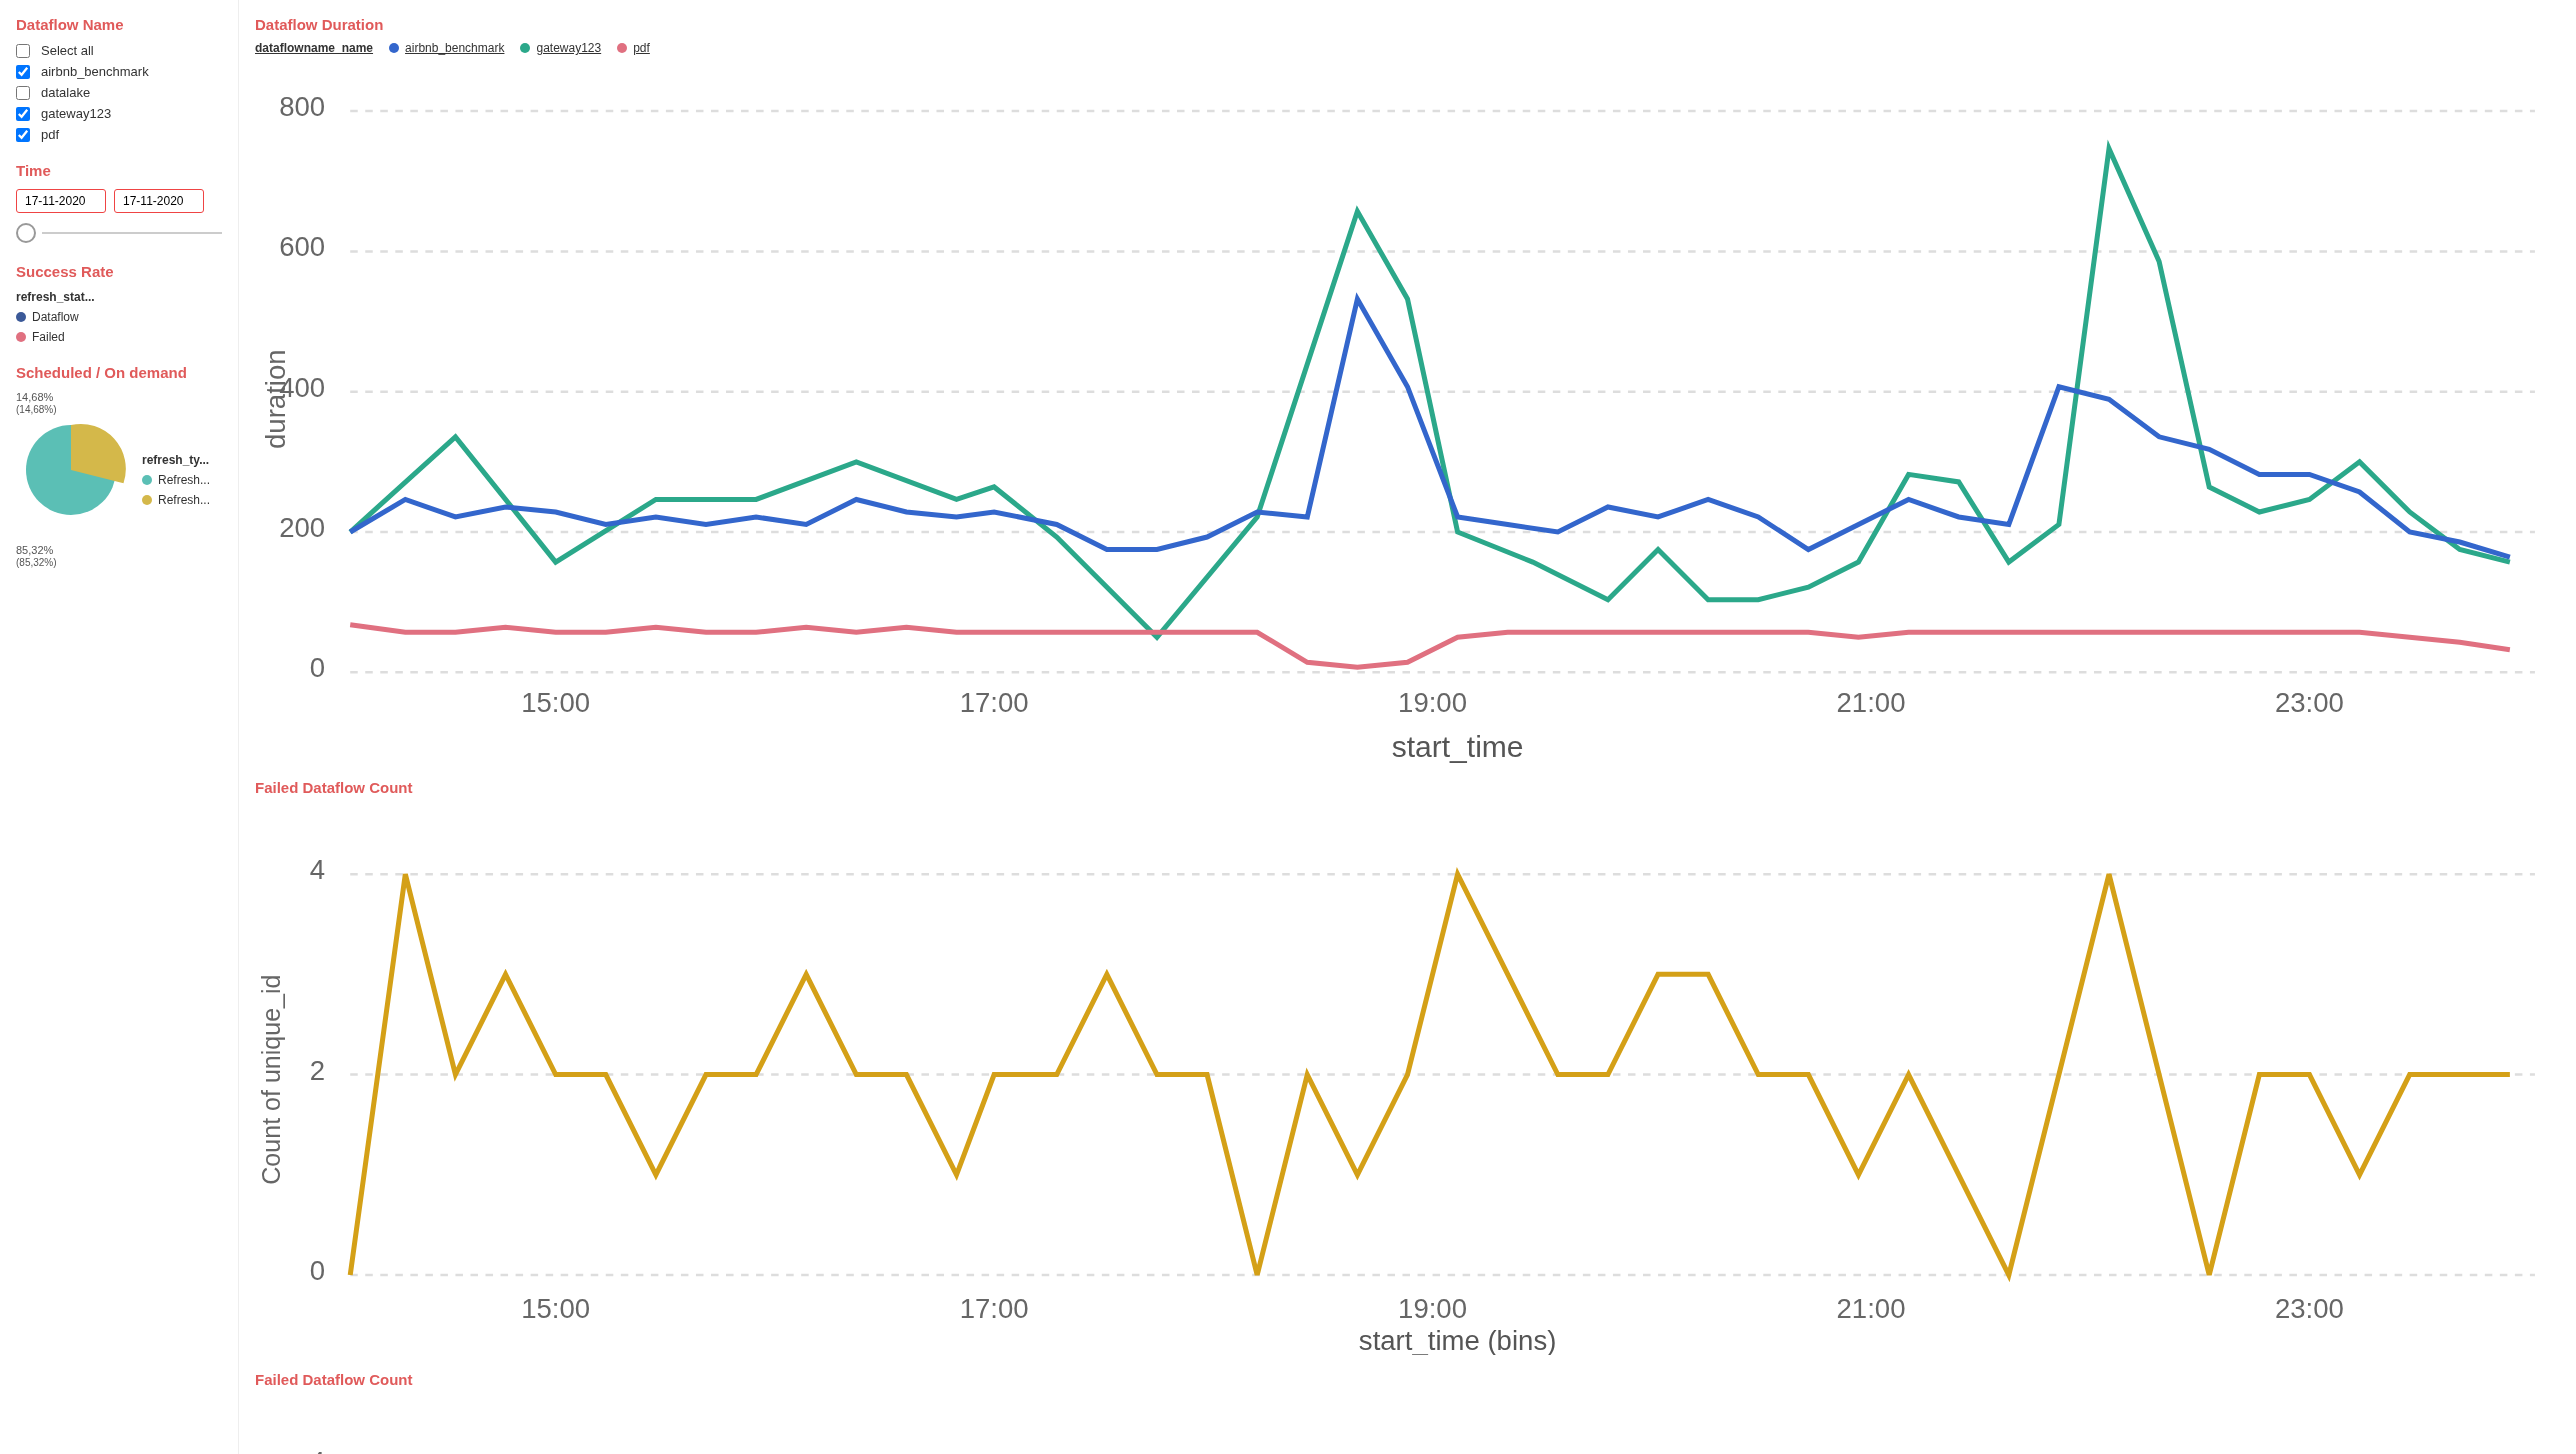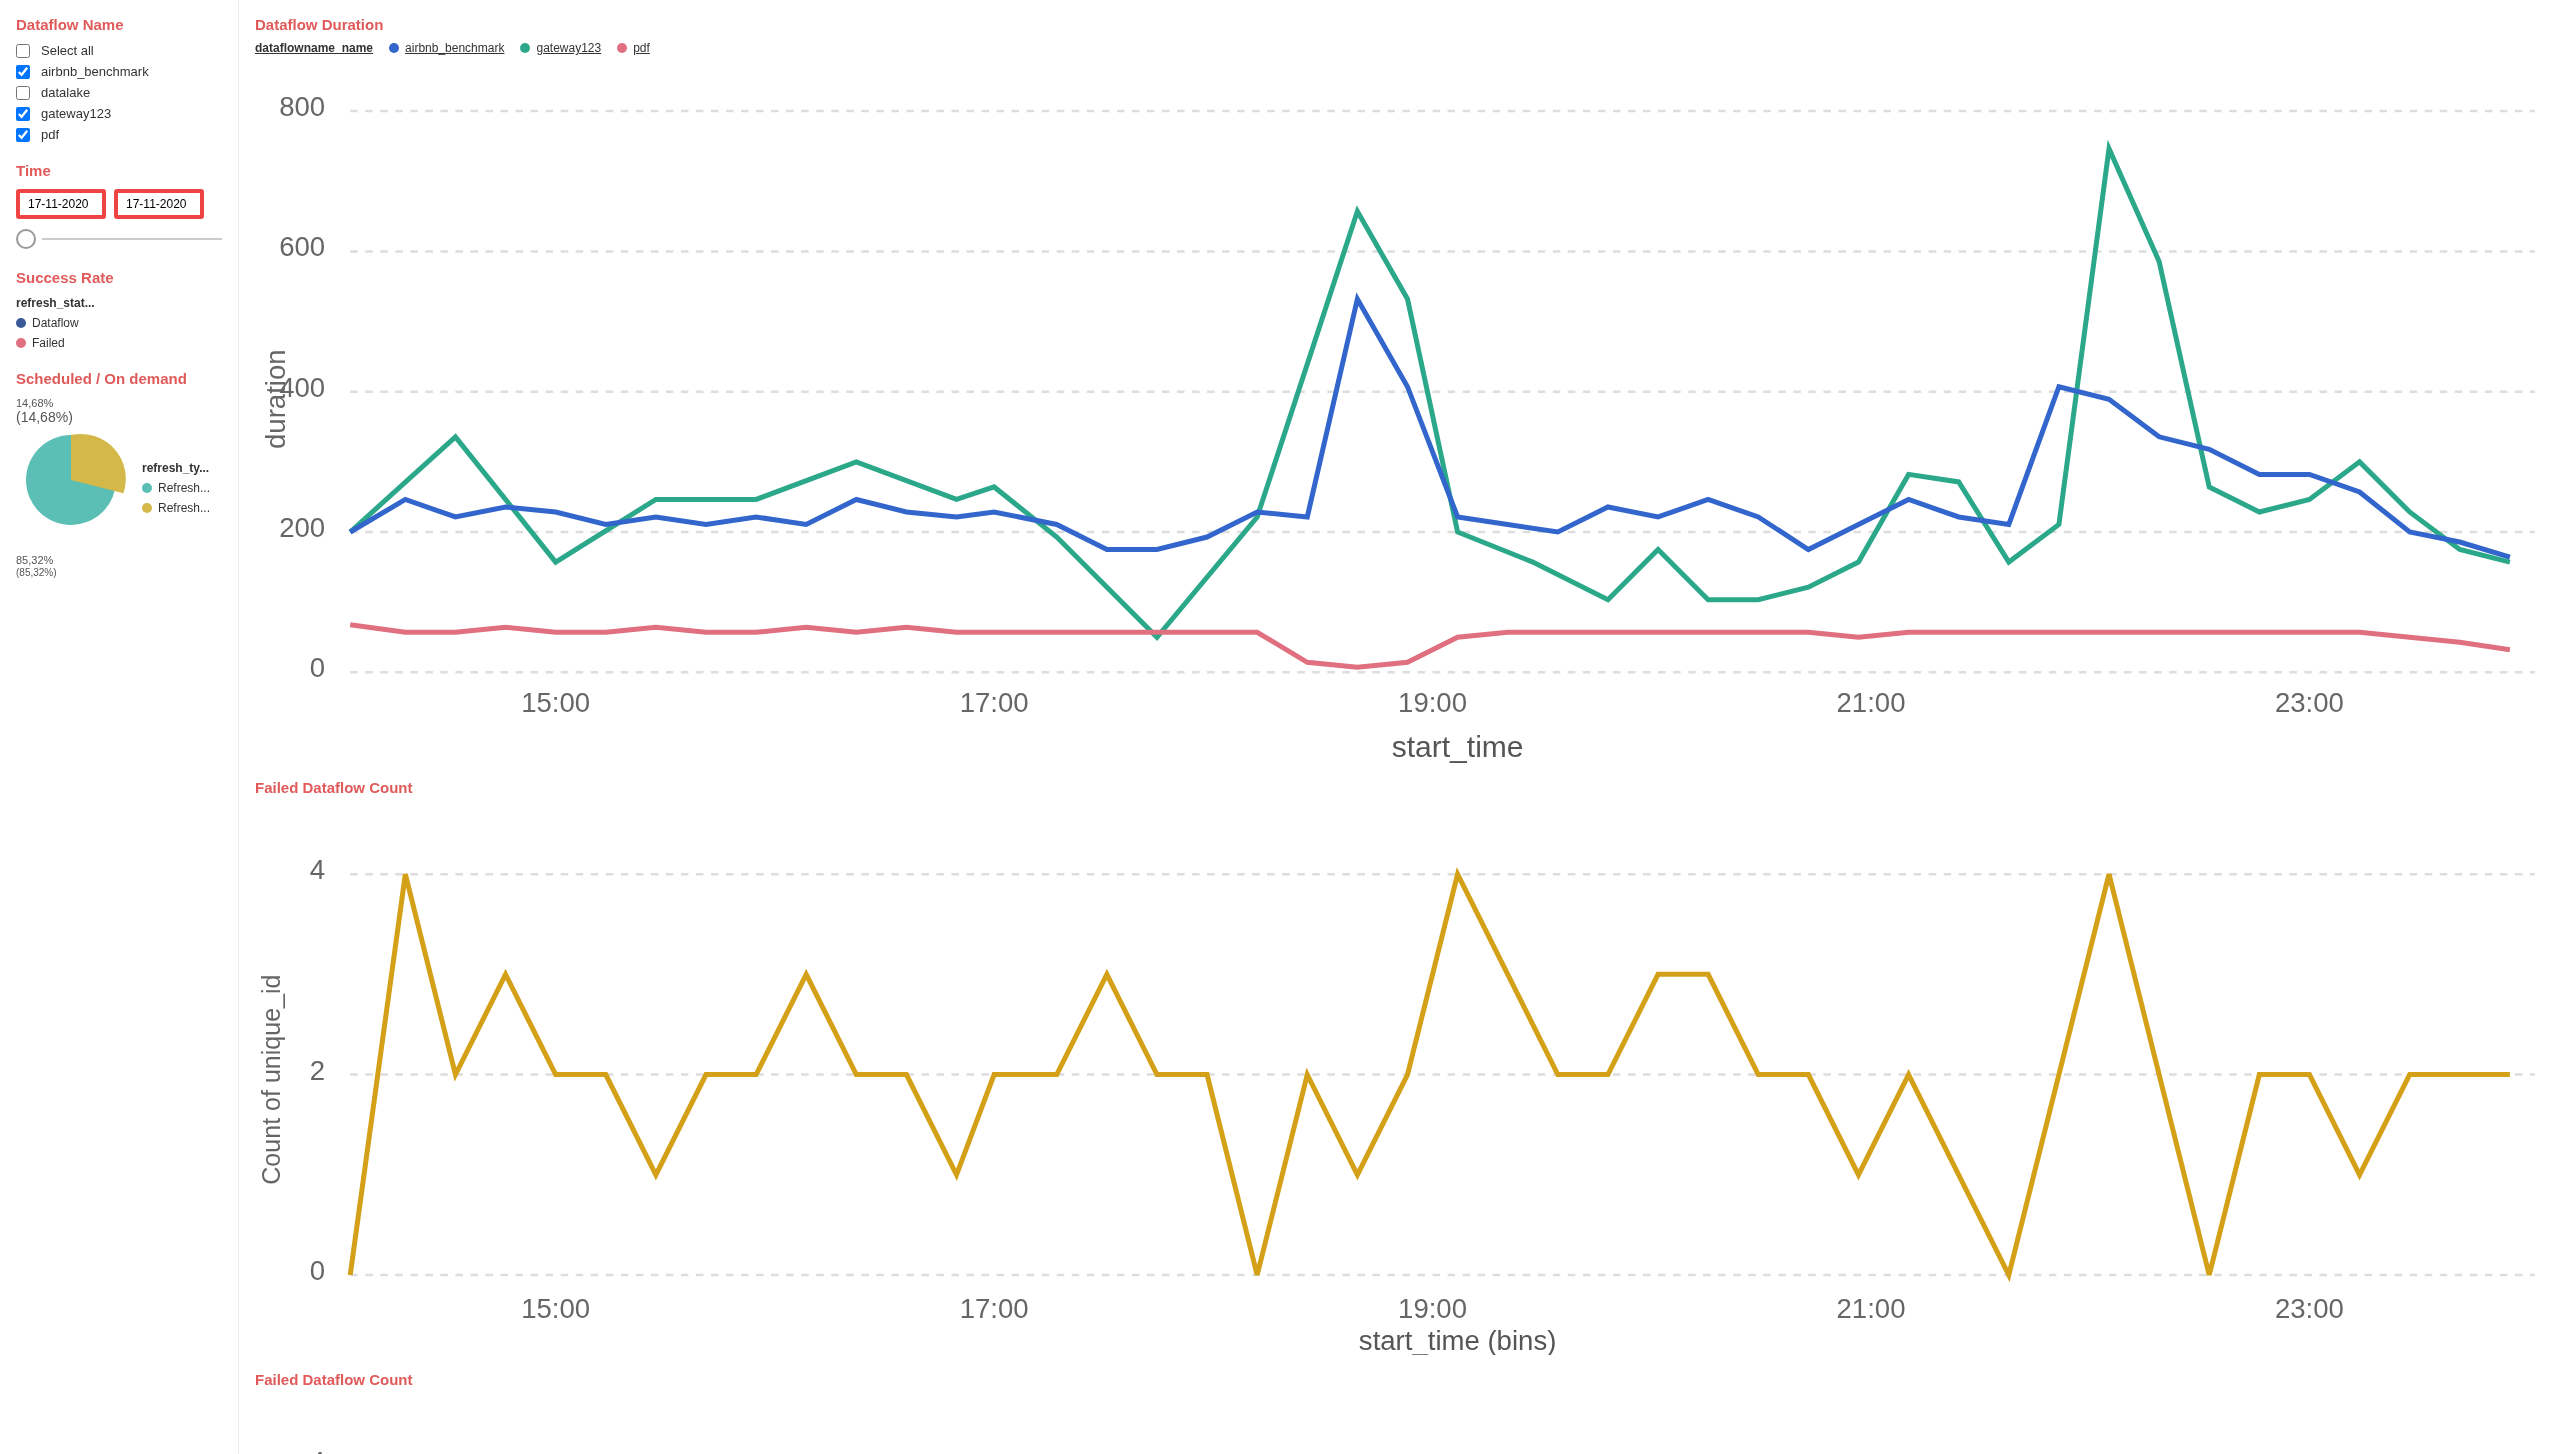--- a/index.html
+++ b/index.html
@@ -5,21 +5,21 @@
     * { box-sizing: border-box; margin: 0; padding: 0; }
     body { font-family: Arial, sans-serif; background: #fff; font-size: 13px; color: #333; }
     .layout { display: flex; width: 100%; min-height: 100vh; }
     .sidebar { width: 239px; min-width: 239px; padding: 16px; border-right: 1px solid #eee; }
     .main { flex: 1; padding: 16px; }
     .section-title { color: #e05a5a; font-size: 15px; font-weight: bold; margin-bottom: 10px; }
     .sidebar-section { margin-bottom: 20px; }
     .checkbox-item { display: flex; align-items: center; gap: 11px; margin-bottom: 6px; font-size: 13px; }
     .checkbox-item input[type="checkbox"] { width: 14px; height: 14px; }
     .date-row { display: flex; gap: 8px; margin-bottom: 10px; }
-    .date-input { border: 4px solid #ef4444; border-radius: 3px; padding: 4px 8px; font-size: 12px; width: 90px; }
+    .date-input { border: 1px solid #ef4444; border-radius: 3px; padding: 4px 8px; font-size: 12px; width: 90px; }
     .slider-container { display: flex; align-items: center; gap: 6px; }
     .slider-circle { width: 20px; height: 20px; border-radius: 50%; border: 2px solid #999; background: #fff; }
     .slider-line { flex: 1; height: 2px; background: #ccc; }
     .chart-panel { width: 100%; }
     .chart-title { color: #e05a5a; font-size: 15px; font-weight: bold; margin-bottom: 8px; }
     svg text { font-family: Arial, sans-serif; }
     .pie-section { display: flex; align-items: center; gap: 16px; }
     .pie-legend { display: flex; flex-direction: column; gap: 6px; }
     .legend-item { display: flex; align-items: center; gap: 6px; font-size: 12px; }
     .legend-dot { width: 10px; height: 10px; border-radius: 50%; }
@@ -83,21 +83,21 @@
             <span>Failed</span>
           </div>
         </div>
       </div>
     </div>
 
     <div class="sidebar-section">
       <div class="section-title">Scheduled / On demand</div>
       <div class="pie-section">
         <div style="position:relative;">
-          <div style="font-size:11px;color:#555;margin-bottom:0;">14,68%<br><span style="font-size:14px;">(14,68%)</span></div>
+          <div style="font-size:11px;color:#555;margin-bottom:0;">14,68%<br><span style="font-size:10px;">(14,68%)</span></div>
           <svg width="110" height="110" viewBox="0 0 110 110">
             <circle cx="55" cy="55" r="45" fill="#5bbfb5"></circle>
 
             <path d="M55,55 L55,10 A45,45 0 0,1 107.5,68.2 Z" fill="#d4b84a"></path>
           </svg>
           <div style="font-size:11px;color:#555;margin-top:16px;">85,32%<br><span style="font-size:10px;">(85,32%)</span></div>
         </div>
         <div class="pie-legend">
           <div class="pie-bold">refresh_ty...</div>
           <div class="legend-item">

